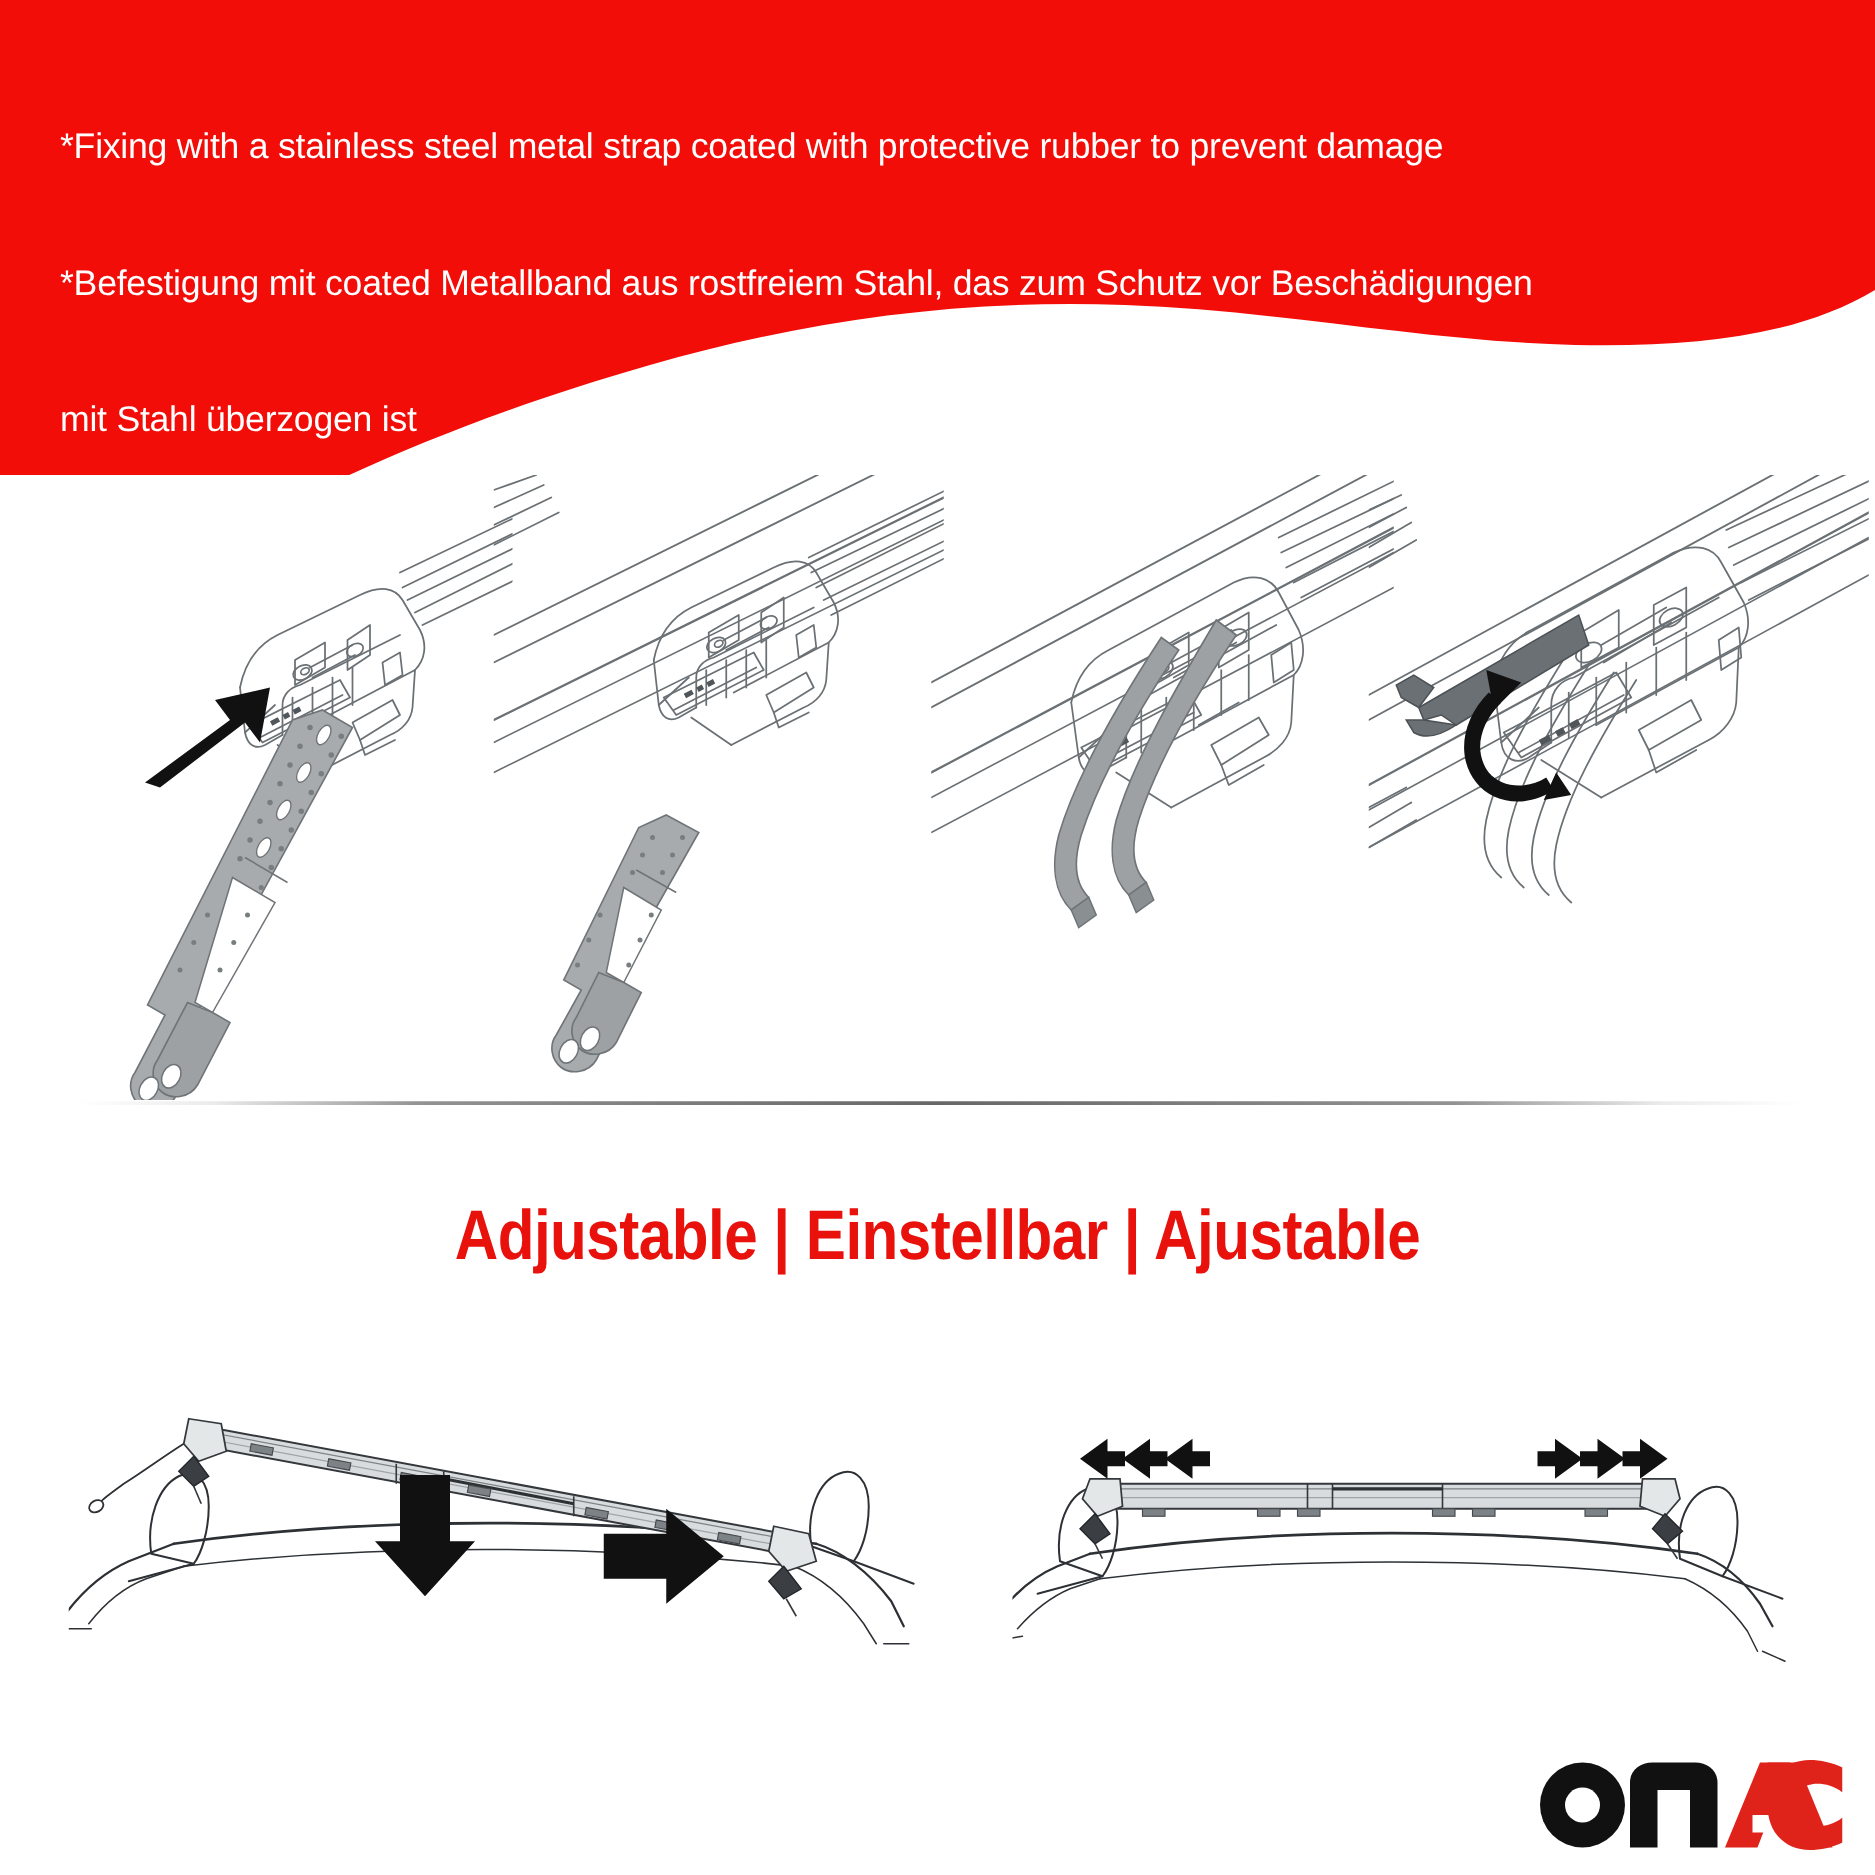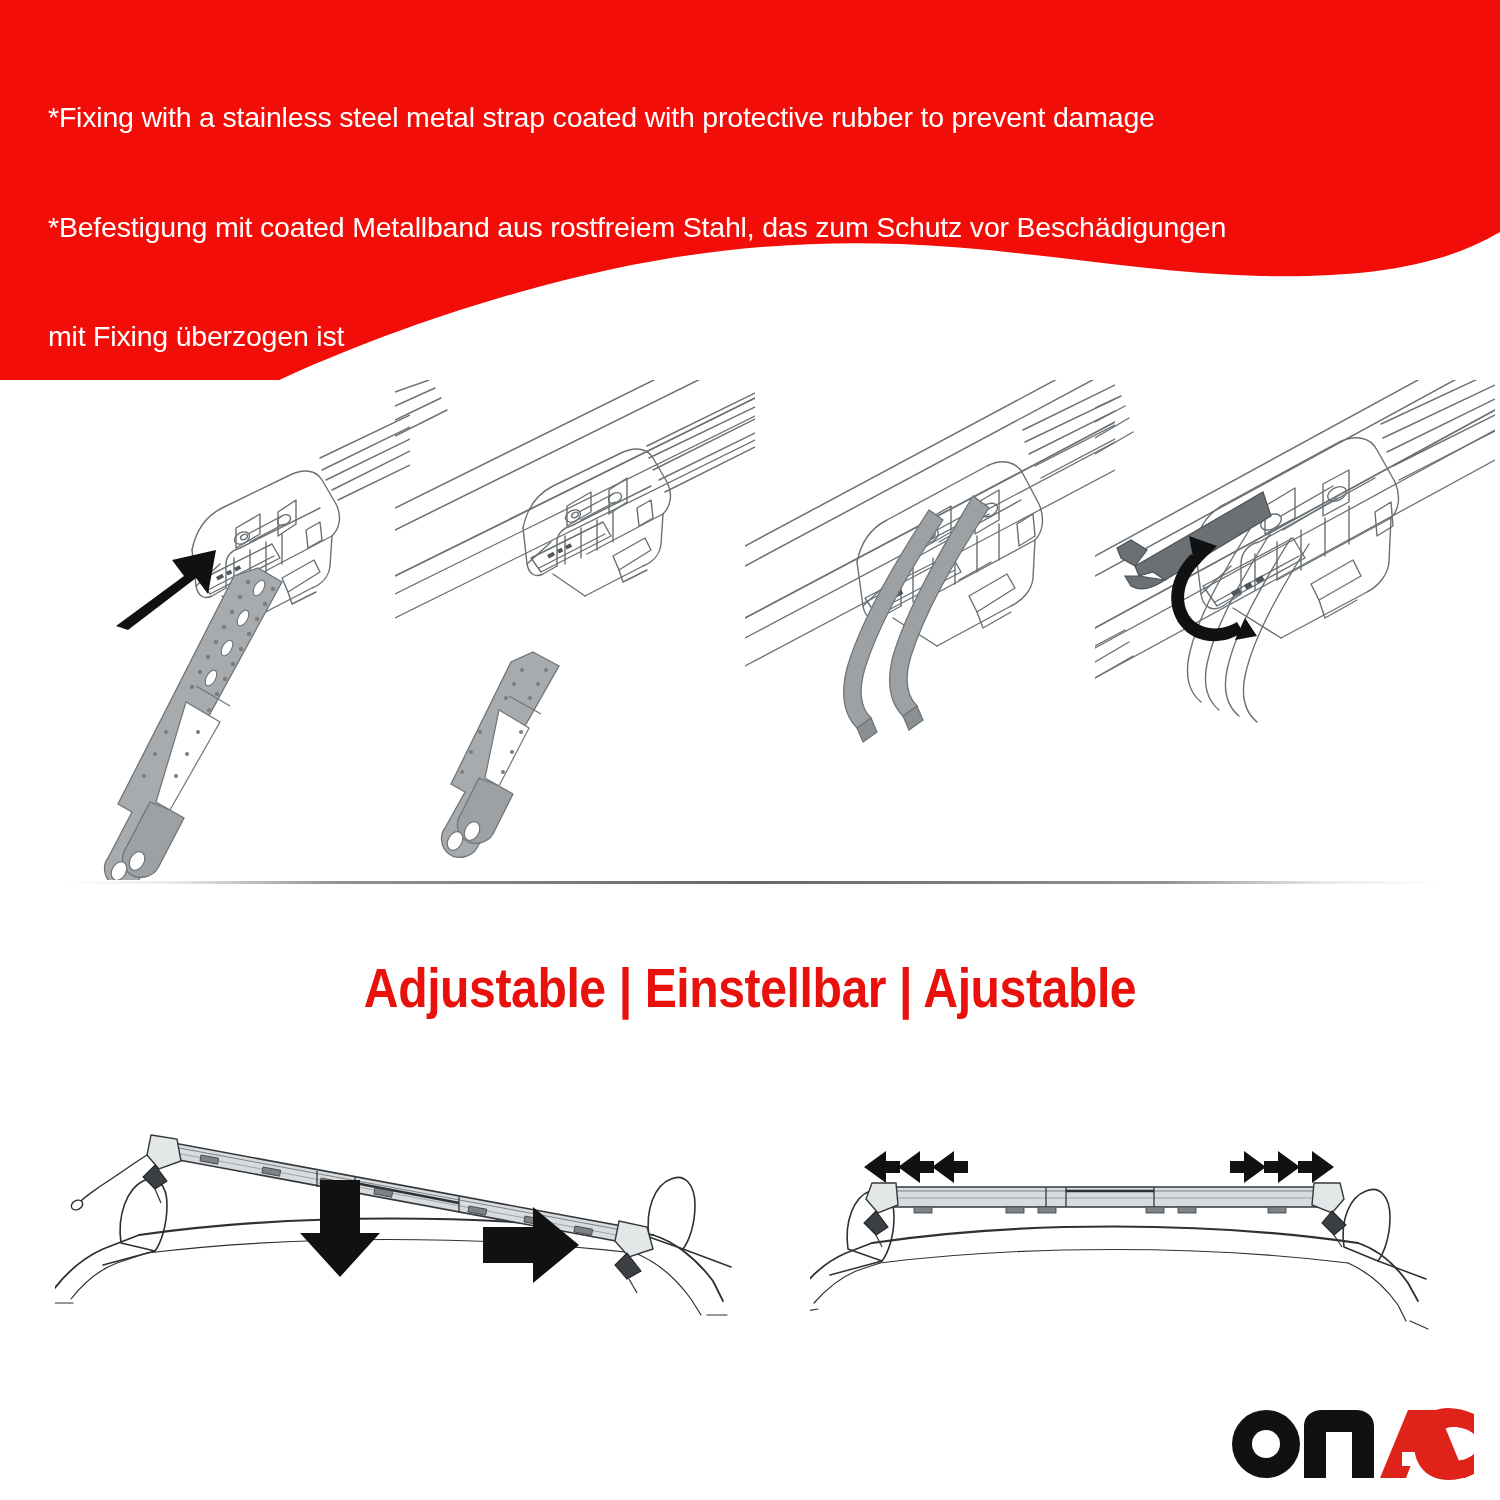--- a/index.html
+++ b/index.html
@@ -86,21 +86,21 @@
                C1440,268 1360,278 1260,276
                C1140,273 1020,248 900,244
                C760,239 640,258 520,292
                C400,326 300,368 230,404
                C160,440 110,468 60,490
                L0,520 Z" fill="#F20D08"></path>
     </svg>
     <div class="banner-text">
       <span class="banner-line">*Fixing with a stainless steel metal strap coated with protective rubber to prevent damage</span>
       <span class="banner-line">*Befestigung mit coated Metallband aus rostfreiem Stahl, das zum Schutz vor Beschädigungen</span>
-      <span class="banner-line">mit Fixing überzogen ist</span>
+      <span class="banner-line">mit Stahl überzogen ist</span>
       
       
     </div>
   </div>
 
   <div class="steps">
 
     <div class="step" style="left:20px;">
       <svg width="390" height="500" viewBox="0 0 390 500">
         <g fill="none" stroke="#6a7074" stroke-width="1.4" stroke-linejoin="round" stroke-linecap="round">

